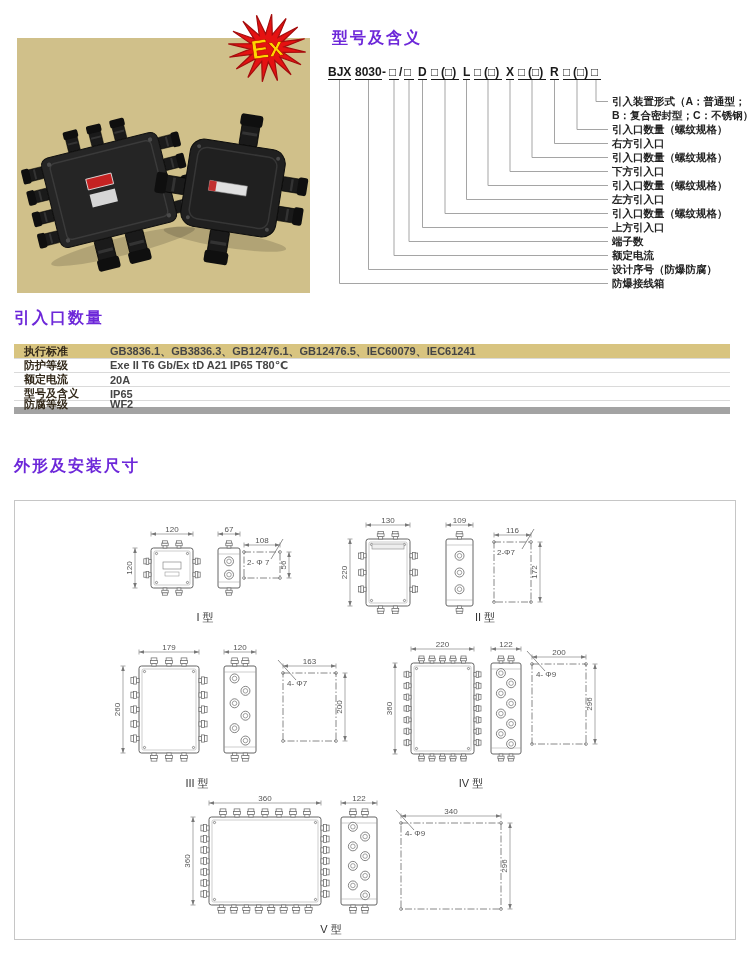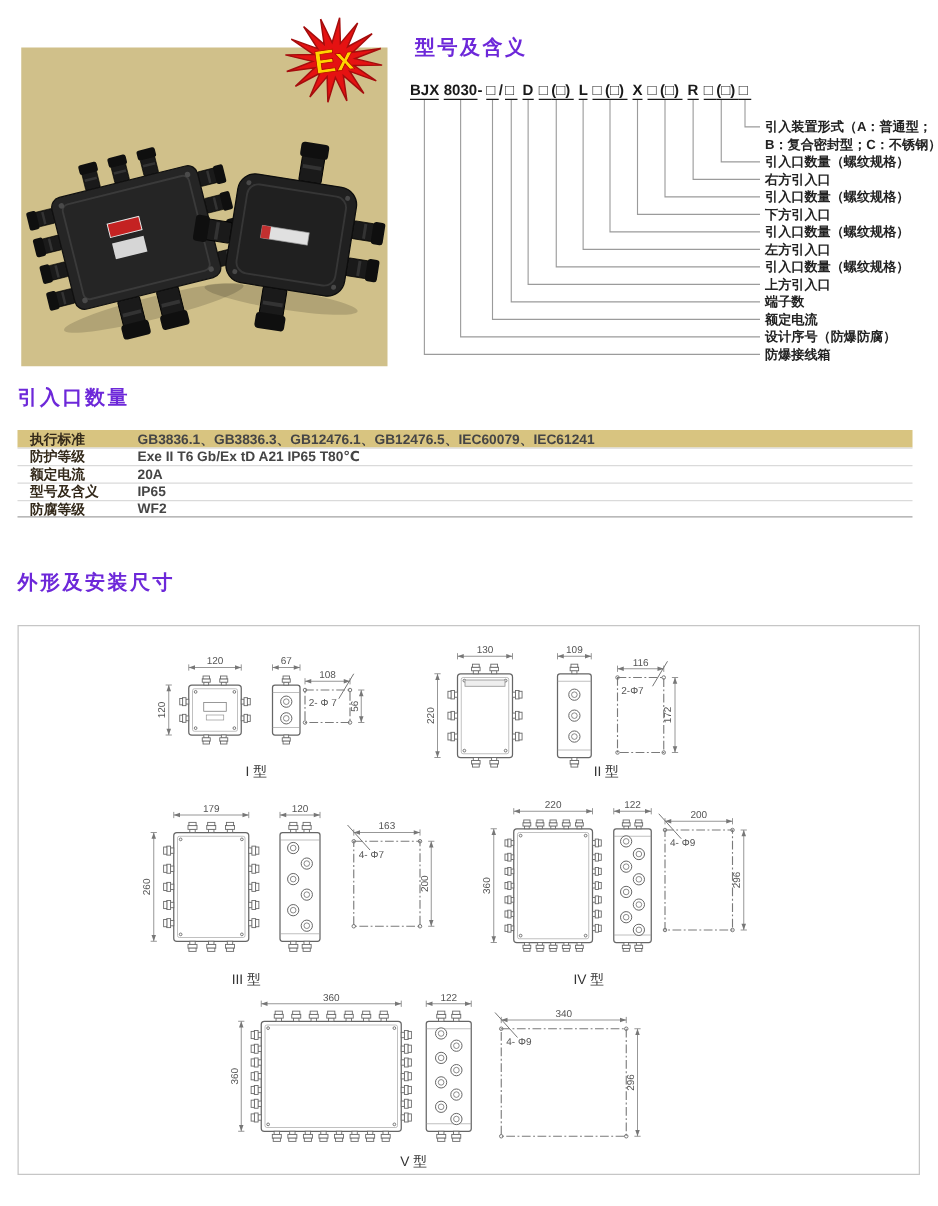--- a/index.html
+++ b/index.html
@@ -9,21 +9,21 @@
   .sec-title{color:#6d28d9;font-size:16px;font-weight:bold;letter-spacing:2px;}
   .photo{left:17px;top:38px;width:293px;height:255px;background:#d0c08a;}
   .star{left:222px;top:8px;width:90px;height:80px;z-index:3;}
   .mtitle{left:332px;top:28px;}
   .tree{left:318px;top:60px;width:432px;height:244px;}
   .ptitle{left:14px;top:308px;}
   .table{left:14px;top:344px;width:716px;}
   .param-row{display:flex;align-items:center;height:14px;font-size:11px;}
   .param-row + .param-row{border-top:1px solid #dadada;}
   .param-row:first-child{background:#d8c480;}
-  .param-row:last-child{border-bottom:1px solid #a3a3a3;}
+  .param-row:last-child{border-bottom:7px solid #a3a3a3;}
   .p-label{width:88px;padding-left:10px;font-weight:bold;color:#33291a;flex:none;}
   .p-value{color:#454545;padding-left:8px;white-space:nowrap;font-weight:bold;}
   .dtitle{left:14px;top:456px;}
   .draw-box{left:14px;top:500px;width:722px;height:440px;border:1px solid #c6c6c6;background:#fff;}
   svg text{font-family:"Liberation Sans","DejaVu Sans",sans-serif;}
 </style>
 </head>
 <body>
 
 <div class="abs photo">

